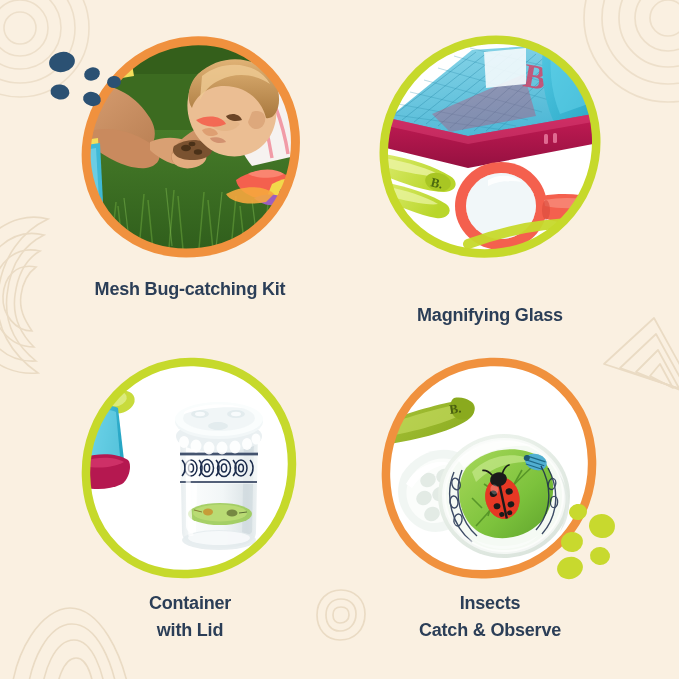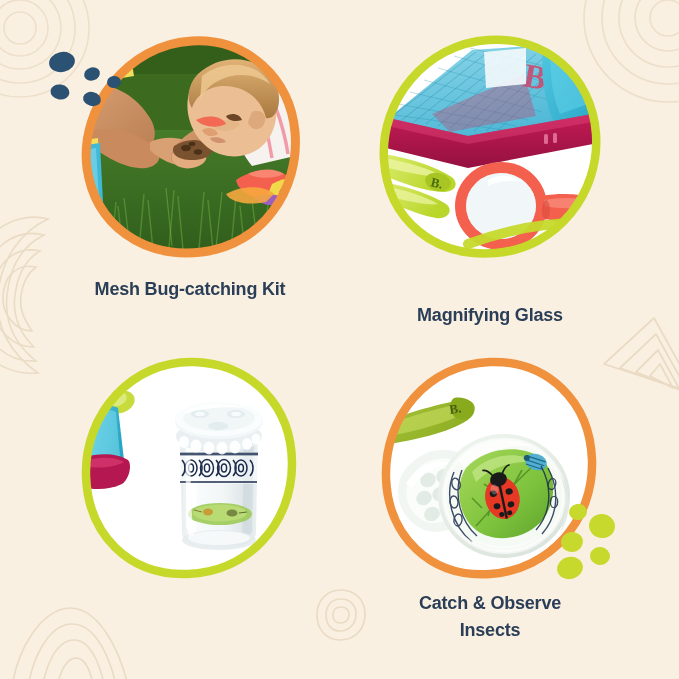--- a/index.html
+++ b/index.html
@@ -453,20 +453,24 @@
             </g>
 
             <path d="M112 100 C112 130 113 160 115 180" stroke="#FFFFFF" stroke-width="5" fill="none" opacity="0.7"></path>
           </g>
         </g>
 
         <path d="M118 6 C176 8 216 50 216 108 C216 168 172 216 112 218 C52 220 12 178 10 120 C8 58 56 4 118 6 Z" fill="none" stroke="#C6D92B" stroke-width="8.5" stroke-linecap="round"></path>
       </svg>
     </div>
 
+    <div class="label">
+      <div>Container</div>
+      <div>with Lid</div>
+    </div>
   </div>
 
   <div class="cell c4">
 
     <div class="frame">
       <svg width="228" height="226" viewBox="0 0 228 226">
         <defs>
           <clipPath id="clip4">
             <path d="M114 6 C172 4 214 46 216 104 C218 164 174 214 114 218 C54 222 12 180 10 122 C8 60 52 8 114 6 Z"></path>
           </clipPath>
@@ -581,18 +585,18 @@
           <ellipse cx="22" cy="12" rx="9" ry="8" transform="rotate(-10 22 12)"></ellipse>
           <ellipse cx="46" cy="26" rx="13" ry="12" transform="rotate(12 46 26)"></ellipse>
           <ellipse cx="16" cy="42" rx="11" ry="10" transform="rotate(-8 16 42)"></ellipse>
           <ellipse cx="44" cy="56" rx="10" ry="9" transform="rotate(6 44 56)"></ellipse>
           <ellipse cx="14" cy="68" rx="13" ry="11" transform="rotate(-14 14 68)"></ellipse>
         </g>
       </svg>
     </div>
 
     <div class="label">
+      <div>Insects</div>
       <div>Catch &amp; Observe</div>
-      <div>Insects</div>
     </div>
   </div>
 
 </div>
 
 </body></html>

